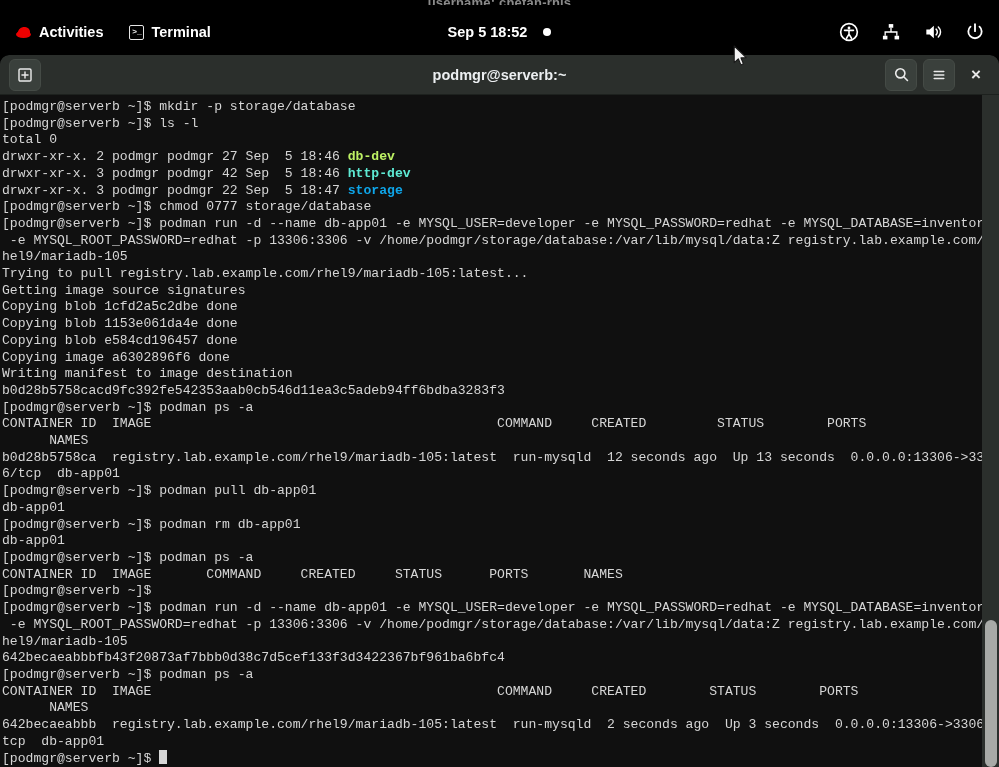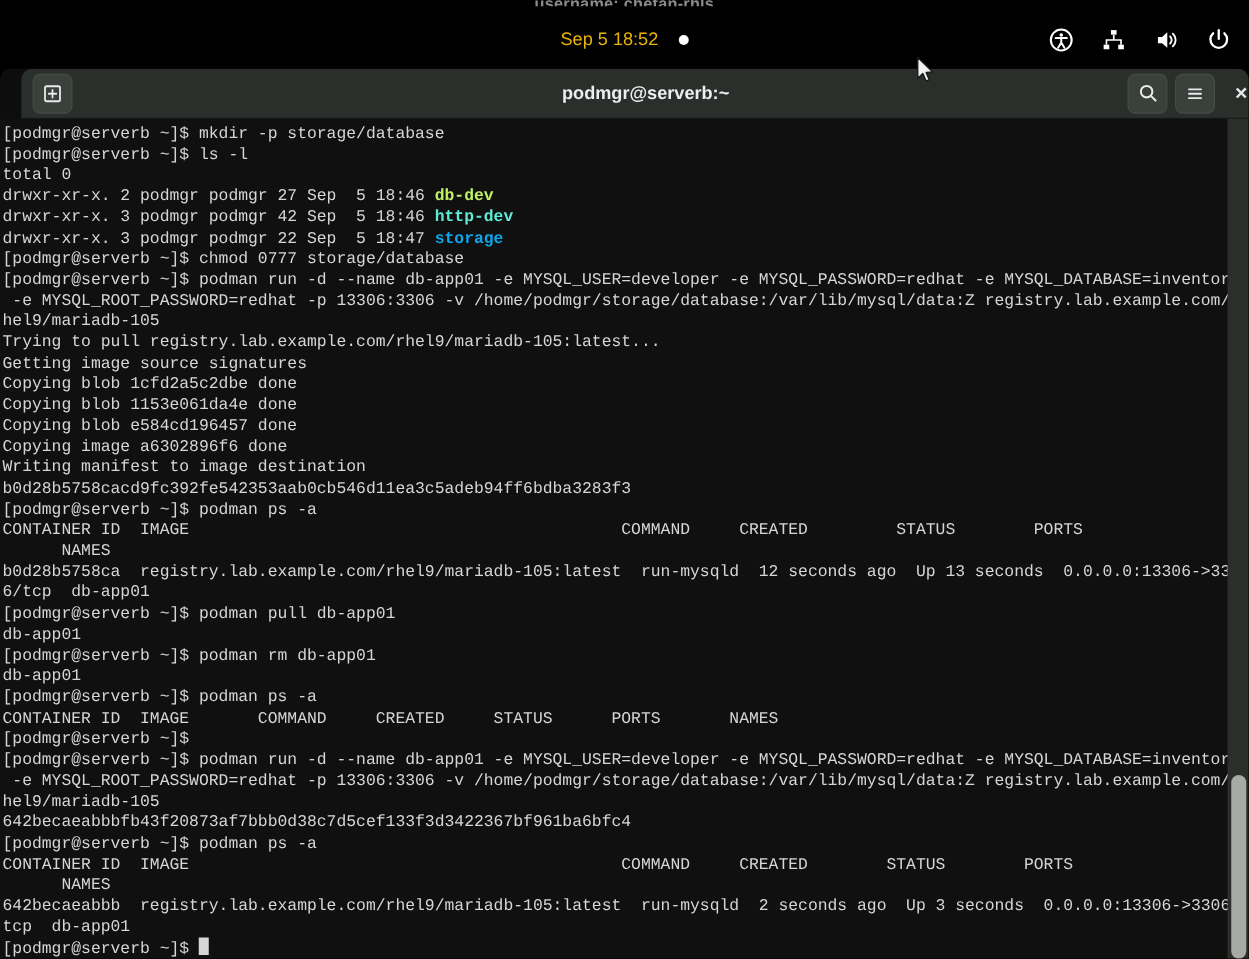--- a/index.html
+++ b/index.html
@@ -36,35 +36,34 @@
   .rh-logo { width:17px; height:13px; position:relative; display:inline-block; }
   .rh-logo svg { display:block; }
   .term-ico { width:15px; height:15px; border:1.6px solid #e6e6e6; border-radius:2px;
               display:flex; align-items:center; justify-content:center;
               font-family:"Liberation Mono", monospace; font-size:8px; color:#e6e6e6;
               font-weight:bold; line-height:1; }
   .tb-center {
     position:absolute; left:0; right:0; margin:0 auto; width:240px;
     display:flex; align-items:center; justify-content:center; gap:16px;
   }
-  .clock { color:#eab308; font-size:14.5px; font-weight:normal; white-space:nowrap; }
+  .clock { color:#ffffff; font-size:14.5px; font-weight:bold; white-space:nowrap; }
   .notif-dot { width:8px; height:8px; border-radius:50%; background:#ffffff; display:block; }
   .tb-right {
     position:absolute; right:14px; top:0; height:46px;
     display:flex; align-items:center; gap:22px;
   }
   .sysico { width:20px; height:20px; display:block; cursor:pointer; }
 
   
   .window {
     position:absolute; top:55px; left:0; width:999px; height:712px;
     background:#0d0d0d;
     border-radius:9px 9px 0 0;
     overflow:hidden;
-    padding-left:17px;
   }
   .titlebar {
     position:relative; height:40px; width:999px;
     background:#2b2f2c;
     border-bottom:1px solid #1d211e;
     display:flex; align-items:center;
     border-radius:9px 9px 0 0;
   }
   .tbtn {
     width:32px; height:32px; border-radius:6px;
@@ -117,20 +116,39 @@
   .mouse { position:absolute; pointer-events:none; z-index:50; }
 </style>
 </head>
 <body>
 
 <div id="root">
 
   <div class="overscan">username: chetan-rhls</div>
 
   <div class="topbar">
+    <div class="tb-left">
+
+      <div class="tb-item">
+        <span class="rh-logo">
+          <svg width="17" height="13" viewBox="0 0 34 26">
+            <ellipse cx="17" cy="17" rx="15" ry="7" fill="#ee0000"></ellipse>
+            <path d="M5 14 C7 5 14 1 20 2 C27 3 31 8 30 14 Z" fill="#ee0000"></path>
+            <path d="M3 16 C3 13 7 12 10 13 L9 17 Z" fill="#ee0000"></path>
+          </svg>
+        </span>
+        <span class="lbl">Activities</span>
+      </div>
+
+      <div class="tb-item">
+        <span class="term-ico">&gt;_</span>
+        <span class="lbl">Terminal</span>
+      </div>
+
+    </div>
 
     <div class="tb-center">
       <span class="clock">Sep 5  18:52</span>
       <span class="notif-dot"></span>
     </div>
 
     <div class="tb-right">
       <span class="sysico">
         <svg width="20" height="20" viewBox="0 0 24 24">
           <circle cx="12" cy="12" r="10" fill="none" stroke="#ffffff" stroke-width="2"></circle>

